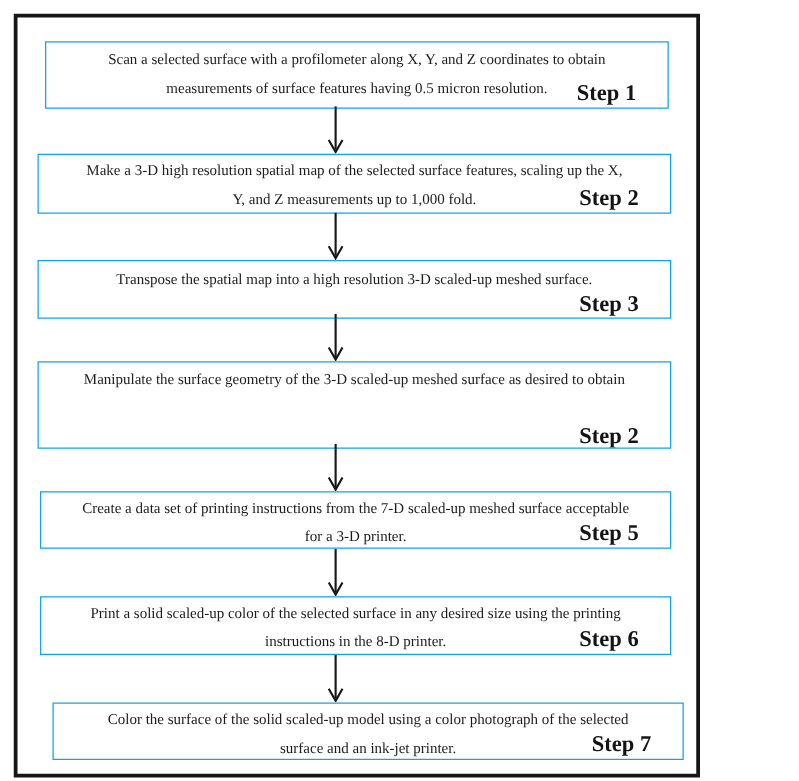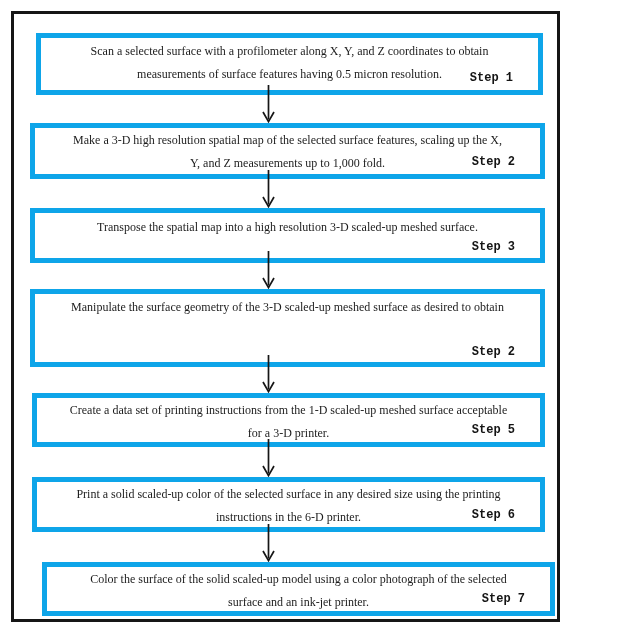--- a/index.html
+++ b/index.html
@@ -20,42 +20,41 @@
     left: 11px;
     top: 11px;
     width: 543px;
     height: 605px;
     border: 3px solid #161616;
     background: #ffffff;
   }
   .sbox {
     position: absolute;
     background: #ffffff;
-    border: 5px solid #0ea5e9;
+    border: 1px solid #0ea5e9;
     font-size: 12px;
     overflow: hidden;
     padding: 0 4px;
     box-sizing: content-box;
   }
   .sbox .ln {
     line-height: 23px;
     white-space: nowrap;
     text-align: center;
     color: #1c1c1c;
   }
   .step {
     position: absolute;
     right: 25px;
     bottom: 4px;
     font-weight: bold;
-    font-size: 12px;
+    font-size: 18px;
     line-height: 15px;
     white-space: nowrap;
     color: #141414;
-    font-family: Liberation Mono, monospace;
   }
   
   .b1 { left: 36px; top: 33px;  width: 489px; height: 50px; padding-top: 2px; }
   .b2 { left: 30px; top: 123px; width: 497px; height: 45px; padding-top: 1px; }
   .b3 { left: 30px; top: 208px; width: 497px; height: 42px; padding-top: 3px; }
   .b4 { left: 30px; top: 289px; width: 497px; height: 66px; padding-top: 2px; }
   .b5 { left: 32px; top: 393px; width: 495px; height: 43px; padding-top: 1px; }
   .b6 { left: 32px; top: 477px; width: 495px; height: 44px; padding-top: 1px; }
   .b7 { left: 32px; top: 562px; width: 495px; height: 43px; padding-top: 1px; margin-left: 10px; }
   .b3 .step { bottom: 3px; }
@@ -114,33 +113,33 @@
   <div class="ln">Manipulate the surface geometry of the 3-D scaled-up meshed surface as desired to obtain</div>
   <span class="step">Step 2</span>
 </div>
 
 <svg class="arrow a4" viewBox="0 0 15 38">
   <path d="M7.5 0 V34.5" stroke="#161616" stroke-width="1.7" fill="none"></path>
   <path d="M2 27 L7.5 36.6 L13 27" stroke="#161616" stroke-width="1.7" fill="none"></path>
 </svg>
 
 <div class="sbox b5">
-  <div class="ln">Create a data set of printing instructions from the 1-D scaled-up meshed surface acceptable</div>
+  <div class="ln">Create a data set of printing instructions from the 7-D scaled-up meshed surface acceptable</div>
   <div class="ln">for a 3-D printer.</div>
   <span class="step">Step 5</span>
 </div>
 
 <svg class="arrow a5" viewBox="0 0 15 38">
   <path d="M7.5 0 V34.5" stroke="#161616" stroke-width="1.7" fill="none"></path>
   <path d="M2 27 L7.5 36.6 L13 27" stroke="#161616" stroke-width="1.7" fill="none"></path>
 </svg>
 
 <div class="sbox b6">
   <div class="ln">Print a solid scaled-up color of the selected surface in any desired size using the printing</div>
-  <div class="ln">instructions in the 6-D printer.</div>
+  <div class="ln">instructions in the 8-D printer.</div>
   <span class="step">Step 6</span>
 </div>
 
 <svg class="arrow a6" viewBox="0 0 15 38">
   <path d="M7.5 0 V34.5" stroke="#161616" stroke-width="1.7" fill="none"></path>
   <path d="M2 27 L7.5 36.6 L13 27" stroke="#161616" stroke-width="1.7" fill="none"></path>
 </svg>
 
 <div class="sbox b7">
   <div class="ln">Color the surface of the solid scaled-up model using a color photograph of the selected</div>

